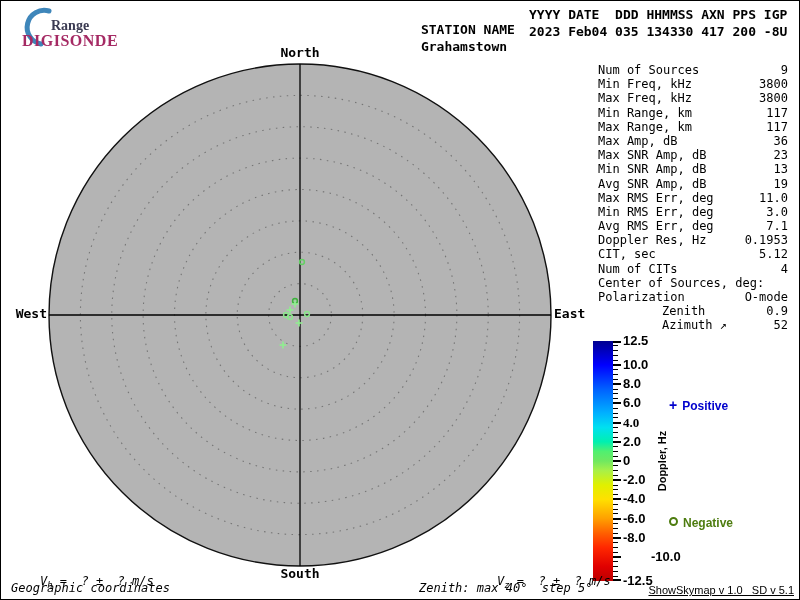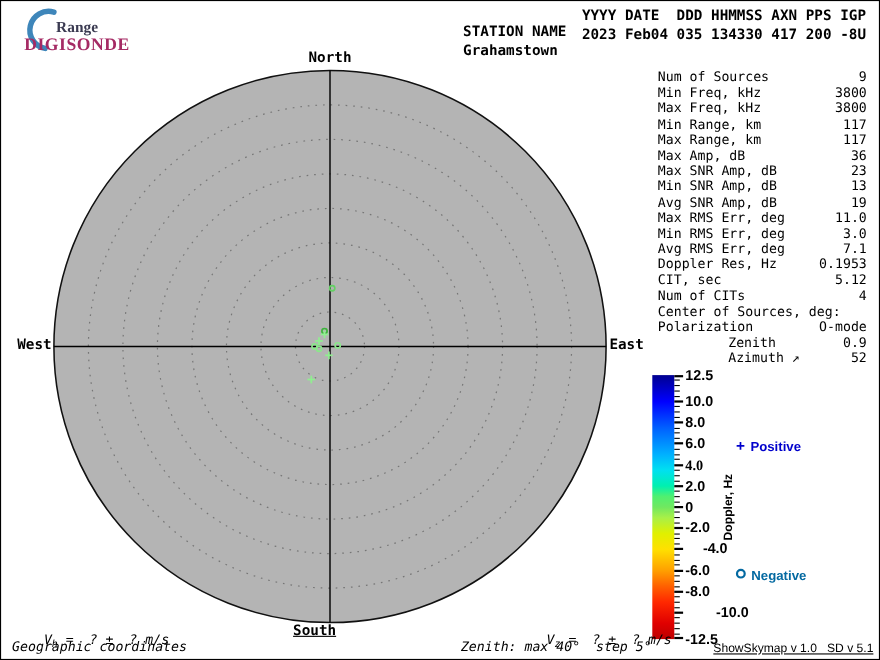--- a/index.html
+++ b/index.html
@@ -93,21 +93,21 @@
       <circle cx="285" cy="314" r="2.4" fill="none" stroke="#8ae88a" stroke-width="1.5"></circle>
       <circle cx="289" cy="316" r="2.4" fill="none" stroke="#8ae88a" stroke-width="1.5"></circle>
       <circle cx="306" cy="313" r="2.4" fill="none" stroke="#8ae88a" stroke-width="1.5"></circle>
       <line x1="294.5" y1="322" x2="301.5" y2="322" stroke="#90ee90" stroke-width="1.6"></line>
       <line x1="298" y1="318.5" x2="298" y2="325.5" stroke="#90ee90" stroke-width="1.6"></line>
       <line x1="278.5" y1="344" x2="285.5" y2="344" stroke="#90ee90" stroke-width="1.6"></line>
       <line x1="282" y1="340.5" x2="282" y2="347.5" stroke="#90ee90" stroke-width="1.6"></line>
     </svg>
 
   <div class="compass" style="left:259px;top:44px;width:80px;text-align:center;">North</div>
-  <div class="compass" style="left:245px;top:565px;width:80px;text-align:center;text-decoration:underline;">South</div>
+  <div class="compass" style="left:259px;top:565px;width:80px;text-align:center;">South</div>
   <div class="compass" style="left:14px;top:305px;width:32px;text-align:right;">West</div>
   <div class="compass" style="left:553px;top:305px;">East</div>
 
   <div class="stats" id="stats">
       <div class="srow"><span class="slabel">Num of Sources</span><span class="sval">9</span></div>
       <div class="srow"><span class="slabel">Min Freq, kHz</span><span class="sval">3800</span></div>
       <div class="srow"><span class="slabel">Max Freq, kHz</span><span class="sval">3800</span></div>
       <div class="srow"><span class="slabel">Min Range, km</span><span class="sval">117</span></div>
       <div class="srow"><span class="slabel">Max Range, km</span><span class="sval">117</span></div>
       <div class="srow"><span class="slabel">Max Amp, dB</span><span class="sval">36</span></div>
@@ -138,21 +138,21 @@
       <div class="tlab" style="top: 54.4px;">6.0</div>
       <div class="tmaj" style="top: 80.6px;"></div>
       <div class="tlab" style="top: 73.6px; font-family: Liberation Serif, serif;">4.0</div>
       <div class="tmaj" style="top: 99.8px;"></div>
       <div class="tlab" style="top: 92.8px;">2.0</div>
       <div class="tmaj" style="top: 119px;"></div>
       <div class="tlab" style="top: 112px;">0</div>
       <div class="tmaj" style="top: 138.2px;"></div>
       <div class="tlab" style="top: 131.2px;">-2.0</div>
       <div class="tmaj" style="top: 157.4px;"></div>
-      <div class="tlab" style="top: 150.4px; margin-left: 16px;">-4.0</div>
+      <div class="tlab" style="top: 150.4px;">-4.0</div>
       <div class="tmaj" style="top: 176.6px;"></div>
       <div class="tlab" style="top: 169.6px;">-6.0</div>
       <div class="tmaj" style="top: 195.8px;"></div>
       <div class="tlab" style="top: 188.8px;">-8.0</div>
       <div class="tmaj" style="top: 215px;"></div>
       <div class="tlab" style="top: 208px; margin-left: 28px;">-10.0</div>
       <div class="tmaj" style="top: 238px;"></div>
       <div class="tlab" style="top: 232px;">-12.5</div>
       <div class="tmin" style="top: 234.7px;"></div>
       <div class="tmin" style="top: 229.9px;"></div>
@@ -191,21 +191,21 @@
       <div class="tmin" style="top: 18.7px;"></div>
       <div class="tmin" style="top: 13.9px;"></div>
       <div class="tmin" style="top: 9.1px;"></div>
       <div class="tmin" style="top: 4.3px;"></div>
     </div>
   <div class="cbtitle">Doppler, Hz</div>
 
   <div class="legend" id="legend-pos" style="left: 668px; top: 396px; color: rgb(0, 0, 204);">
     <span class="plus">+</span><span>Positive</span>
   </div>
-  <div class="legend" id="legend-neg" style="left: 668px; top: 515px; color: #0369a1;">
+  <div class="legend" id="legend-neg" style="left: 668px; top: 515px; color: #4d7c0f;">
     <span class="circ"></span><span>Negative</span>
   </div>
 
   <div class="fnote" style="left:10px;top:559px;">
     <span>V</span><sub>h</sub><span> =  ? ±  ? m/s</span>
   </div>
   <div class="fnote ul" style="left:10px;top:580px;">Geographic coordinates</div>
   <div class="fnote" style="left:467px;top:559px;">
     <span>V</span><sub>z</sub><span> =  ? ±  ? m/s</span>
   </div>

